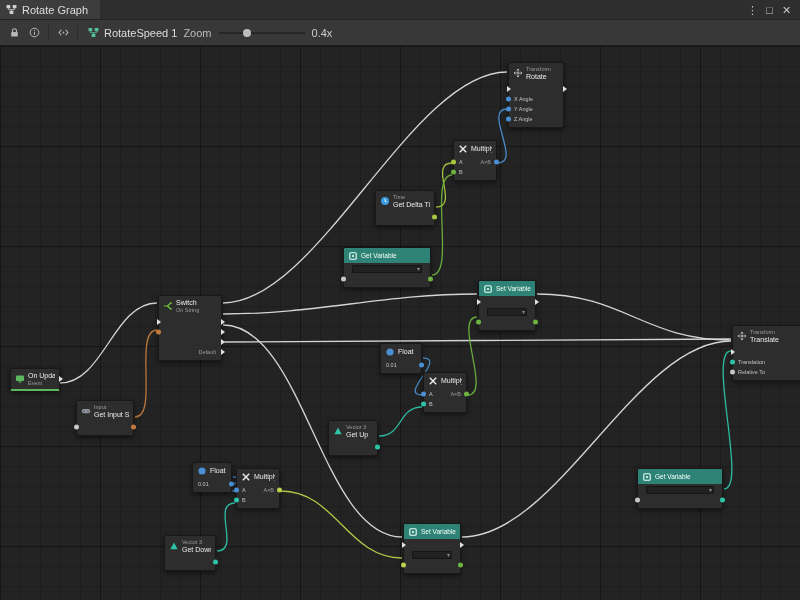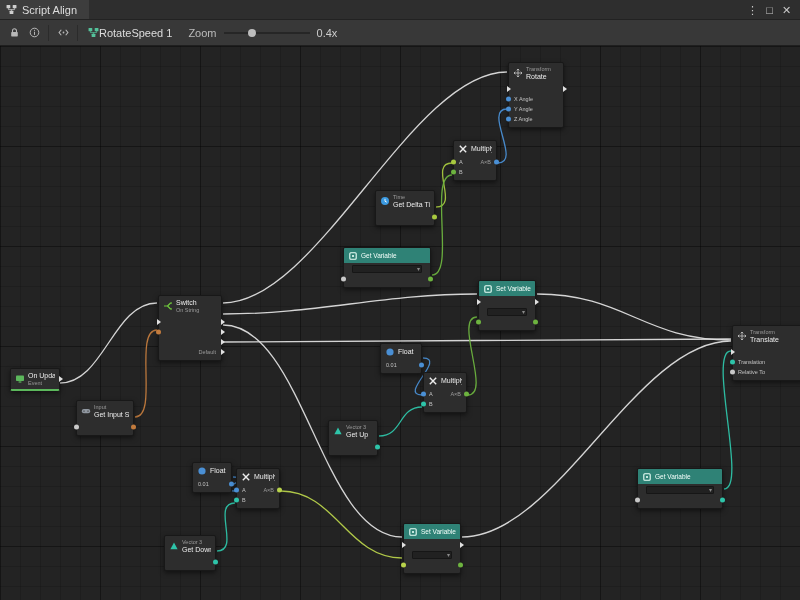--- a/index.html
+++ b/index.html
@@ -14,24 +14,24 @@
   .tab-icon svg { width:100%; height:100%; display:block; }
   .win-controls { margin-left:auto; display:flex; align-items:center; padding-right:5px; color:#c8c8c8; }
   .win-controls span { width:17px; text-align:center; font-size:11px; line-height:18px; cursor:default; }
 
   
   .toolbar { height:26px; background:#383838; border-bottom:1px solid #1f1f1f; display:flex; align-items:center; padding:0 4px; white-space:nowrap; overflow:hidden; }
   .tb-icon-btn { background:none; border:none; width:20px; height:20px; display:flex; align-items:center; justify-content:center; padding:0; }
   .tb-icon-btn span { width:11px; height:11px; display:block; }
   .tb-icon-btn svg { width:100%; height:100%; display:block; }
   .tb-sep { width:1px; height:16px; background:#2b2b2b; margin:0 4px; }
-  .graph-crumb { display:flex; color:#dddddd; font-size:11px; padding:0 6px; }
+  .graph-crumb { display:flex; gap:5px; color:#dddddd; font-size:11px; padding:0 6px; }
   .crumb-icon { width:11px; height:11px; display:block; }
   .crumb-icon svg { width:100%; height:100%; display:block; }
-  .zoom-group { display:flex; align-items:center; gap:7px; margin-left:10px; }
+  .zoom-group { display:flex; align-items:center; gap:7px; }
   .zoom-label { color:#bbbbbb; font-size:11px; }
   .zoom-slider { position:relative; width:86px; height:12px; }
   .zoom-track { position:absolute; left:0; right:0; top:5.5px; height:1.5px; background:#262626; }
   .zoom-thumb { position:absolute; top:2px; width:8px; height:8px; border-radius:50%; background:#bdbdbd; transform:translateX(-4px); }
   .zoom-value { color:#cccccc; font-size:11px; }
   .tb-buttons { display:flex; align-items:stretch; height:100%; margin-left:auto; }
   .tb-btn { color:#dddddd; font-size:11px; padding:0 7px; display:flex; align-items:center; gap:3px; cursor:default; }
   .tb-btn.active { background:#5a5a5a; }
   .tb-btn.disabled { color:#858585; }
   .caret { font-size:7px; line-height:1; }
@@ -80,21 +80,21 @@
   <div class="titlebar">
     <div class="tab">
       <span class="tab-icon">
         <svg viewBox="0 0 10 10">
             <rect x="0.5" y="0.8" width="3.4" height="3" rx="0.5" fill="#cfcfcf"></rect>
             <rect x="6.1" y="0.8" width="3.4" height="3" rx="0.5" fill="#cfcfcf"></rect>
             <rect x="3.3" y="6.2" width="3.4" height="3" rx="0.5" fill="#cfcfcf"></rect>
             <path d="M2.2 3.8v1.3h5.6V3.8M5 5.1v1.1" stroke="#cfcfcf" stroke-width="0.7" fill="none"></path>
           </svg>
       </span>
-      <span class="tab-label">Script Align</span>
+      <span class="tab-label">Rotate Graph</span>
     </div>
     <div class="win-controls">
       <span>⋮</span>
       <span>□</span>
       <span>✕</span>
     </div>
   </div>
 
   <div class="toolbar">
     <button class="tb-icon-btn">

